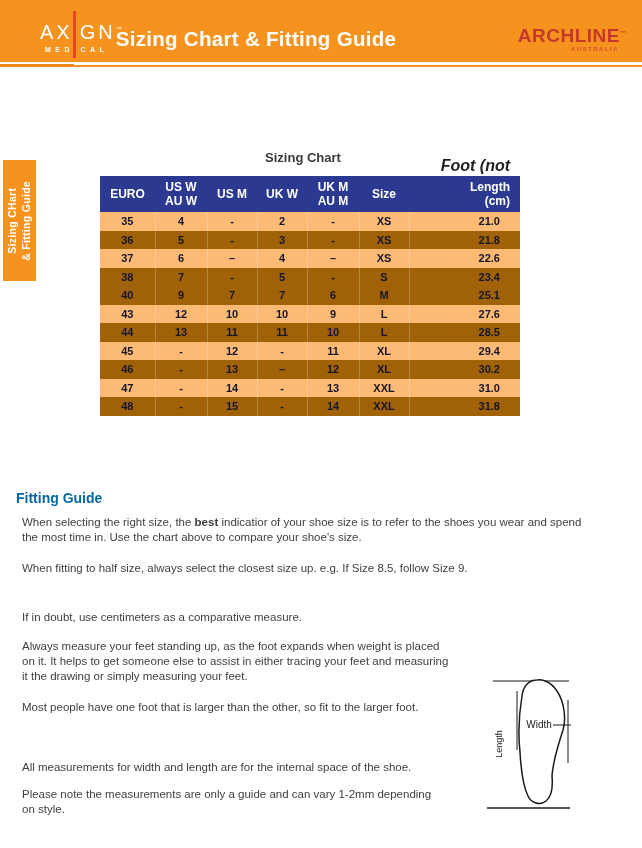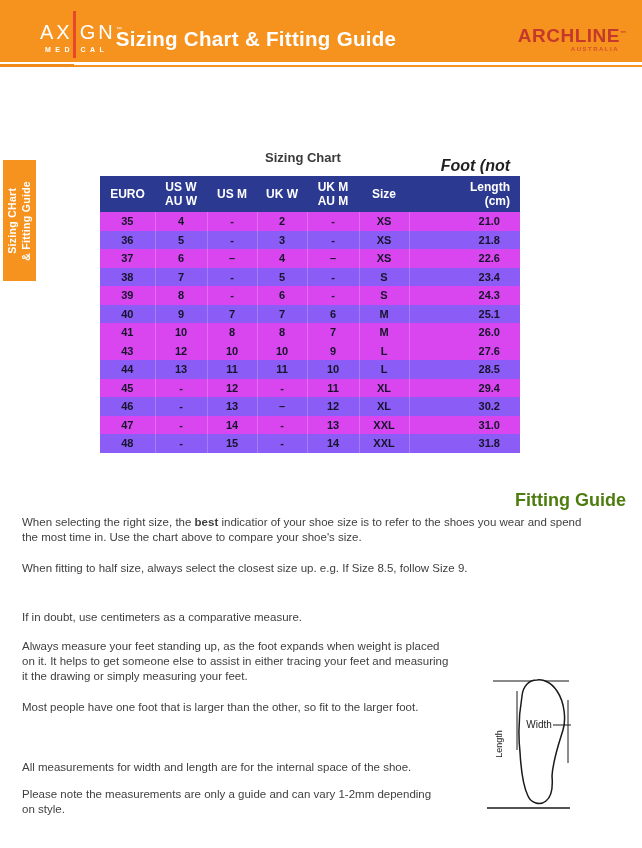--- a/index.html
+++ b/index.html
@@ -41,26 +41,26 @@
   table.size-table{position:absolute;left:100px;top:176px;width:420px;border-collapse:collapse;
                    table-layout:fixed;}
   .size-table th{background:#2B3990;color:#fff;font-size:12px;font-weight:bold;height:36px;
                  vertical-align:middle;text-align:center;line-height:1.2;padding:0;}
   .size-table th .hl2:empty{display:none;}
   .size-table th.col-len{text-align:right;padding-right:10px;}
   .size-table td{height:18.5px;font-size:11px;font-weight:bold;color:#15152a;text-align:center;
                  padding:0;line-height:18.5px;border-left:1px solid rgba(255,255,255,0.22);}
   .size-table td:first-child{border-left:none;}
   .size-table td.col-len{text-align:right;padding-right:20px;margin-top:40px;}
-  .size-table tr.dark{background:#d946ef;}
-  .size-table tr.light{background:#8b5cf6;}
-
-  
-  .sec-heading{position:absolute;left:16px;width:610px;text-align:right;
-               font-size:18px;font-weight:bold;color:#4d7c0f;}
+  .size-table tr.dark{background:#fdba74;}
+  .size-table tr.light{background:#a16207;}
+
+  
+  .sec-heading{position:absolute;left:16px;width:610px;text-align:left;
+               font-size:14px;font-weight:bold;color:#0369a1;}
   .h-fitting{top:490px;}
   .h-measure{top:585px;}
   .para{position:absolute;left:22px;width:622px;font-size:11.5px;color:#3f3f3f;
         line-height:15px;white-space:pre-wrap;}
   .p1{top:515px;}
   .p2{top:561px;}
   .m1{top:610px;}
   .m2{top:639px;}
   .m3{top:700px;}
   .m4{top:760px;}
@@ -173,46 +173,28 @@
         </tr>
         <tr class="light">
           <td>38</td>
           <td>7</td>
           <td>-</td>
           <td>5</td>
           <td>-</td>
           <td>S</td>
           <td class="col-len">23.4</td>
         </tr>
-        <tr class="dark">
-          <td>39</td>
-          <td>8</td>
-          <td>-</td>
-          <td>6</td>
-          <td>-</td>
-          <td>S</td>
-          <td class="col-len">24.3</td>
-        </tr>
         <tr class="light">
           <td>40</td>
           <td>9</td>
           <td>7</td>
           <td>7</td>
           <td>6</td>
           <td>M</td>
           <td class="col-len">25.1</td>
-        </tr>
-        <tr class="dark">
-          <td>41</td>
-          <td>10</td>
-          <td>8</td>
-          <td>8</td>
-          <td>7</td>
-          <td>M</td>
-          <td class="col-len">26.0</td>
         </tr>
         <tr class="dark">
           <td>43</td>
           <td>12</td>
           <td>10</td>
           <td>10</td>
           <td>9</td>
           <td>L</td>
           <td class="col-len">27.6</td>
         </tr>

